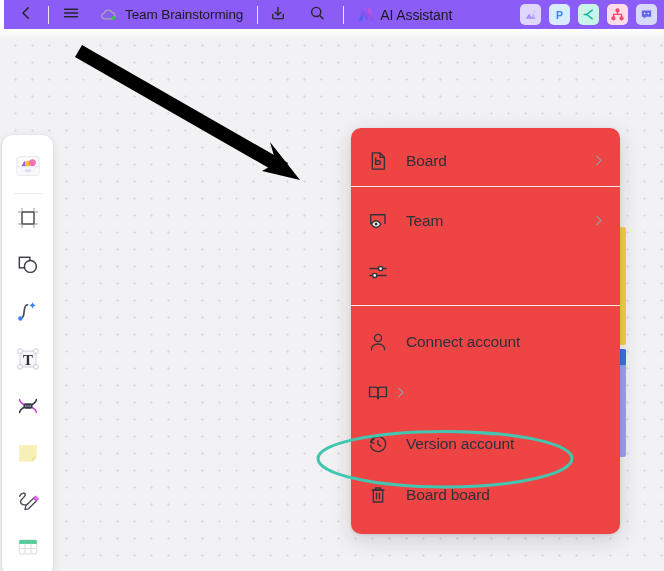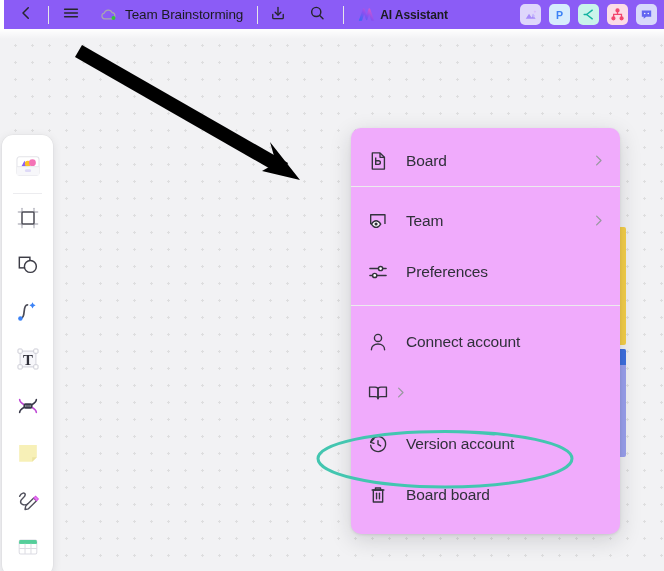--- a/index.html
+++ b/index.html
@@ -24,22 +24,22 @@
     height: 29px; flex: 0 0 auto; cursor: default;
   }
   .tb-sep {
     width: 1px; height: 18px; background: #e6e6e8; flex: 0 0 auto;
   }
   .board-title {
     font-size: 13.5px; color: #1b1b1f; letter-spacing: -0.1px;
     white-space: nowrap; padding-left: 7px;
   }
   .ai-label {
-    font-size: 12px; color: #1b1b1f; letter-spacing: -0.1px;
-    white-space: nowrap; padding-left: 3px; font-weight: 700;
+    font-size: 14px; color: #1b1b1f; letter-spacing: -0.1px;
+    white-space: nowrap; padding-left: 3px; font-weight: 400;
   }
   .app-chip {
     width: 21px; height: 21px; border-radius: 5px;
     display: flex; align-items: center; justify-content: center;
     flex: 0 0 auto;
   }
 
   
   .canvas {
     position: absolute; left: 0; top: 29px; width: 664px; height: 542px;
@@ -88,21 +88,21 @@
     cursor: default;
   }
   .tool-divider {
     height: 1px; background: #ececef; margin: 2px 11px 2px 11px;
   }
 
   
   .ctx-menu {
     position: absolute; left: 351px; top: 128px;
     width: 269px; height: 406px;
-    background: #f0abfc;
+    background: #ef4444;
     border-radius: 10px;
     box-shadow: 0 6px 22px rgba(25,25,40,0.16), 0 1px 3px rgba(25,25,40,0.10);
     z-index: 30;
     overflow: hidden;
   }
   .ctx-group { padding: 0; }
   .ctx-divider { height: 1px; background: #ececed; }
   .ctx-item {
     position: relative;
     display: flex; align-items: center;
@@ -406,21 +406,20 @@
 
       <div class="ctx-item">
         <span class="ctx-ico">
           <svg width="22" height="22" viewBox="0 0 24 24" fill="none" stroke="#33333c" stroke-width="1.6" stroke-linecap="round">
             <line x1="3.2" y1="8.2" x2="20.8" y2="8.2"></line>
             <line x1="3.2" y1="15.8" x2="20.8" y2="15.8"></line>
             <circle cx="14.8" cy="8.2" r="2.3" fill="#ffffff"></circle>
             <circle cx="8.4" cy="15.8" r="2.3" fill="#ffffff"></circle>
           </svg>
         </span>
-        <span class="ctx-label">Preferences</span>
       </div>
     </div>
 
     <div class="ctx-divider"></div>
 
     <div class="ctx-group" style="padding-top:10px">
       <div class="ctx-item">
         <span class="ctx-ico">
           <svg width="22" height="22" viewBox="0 0 24 24" fill="none" stroke="#33333c" stroke-width="1.5" stroke-linecap="round">
             <circle cx="12" cy="7.6" r="3.9"></circle>

